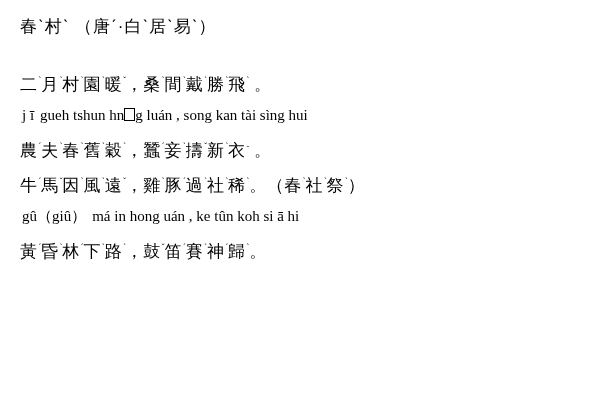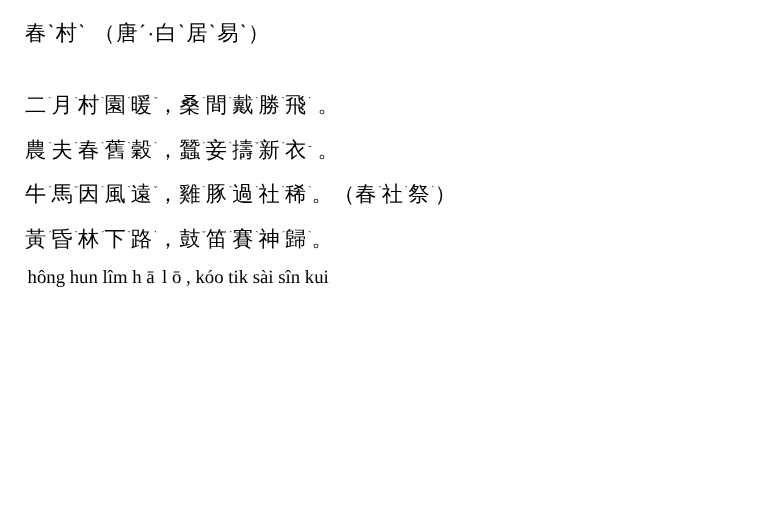--- a/index.html
+++ b/index.html
@@ -73,34 +73,35 @@
 
   <div class="title-line">
     <span>春</span><span class="ruby">ˋ</span><span>村</span><span class="ruby">ˋ</span>
     <span>（唐</span><span class="ruby">ˊ·</span><span>白</span><span class="ruby">ˋ</span><span>居</span><span class="ruby">ˋ</span><span>易</span><span class="ruby">ˋ</span><span>）</span>
   </div>
 
   <div class="verse-block">
     <div class="han-line">
       <span>二</span><span class="ruby">ˋ</span><span>月</span><span class="ruby">ˋ</span><span>村</span><span class="ruby">ˋ</span><span>園</span><span class="ruby">ˋ</span><span>暖</span><span class="ruby">ˇ</span><span>，</span><span>桑</span><span class="ruby">ˋ</span><span>間</span><span class="ruby">ˋ</span><span>戴</span><span class="ruby">ˋ</span><span>勝</span><span class="ruby">ˋ</span><span>飛</span><span class="ruby">ˋ</span><span> 。</span>
     </div>
+    <div class="rom-line">j ī<span class="sp"></span>gueh tshun hn<span class="box"></span>g luán , song kan tài sìng hui</div>
   </div>
 
   <div class="verse-block">
     <div class="han-line">
       <span>農</span><span class="ruby">ˊ</span><span>夫</span><span class="ruby">ˋ</span><span>春</span><span class="ruby">ˋ</span><span>舊</span><span class="ruby">ˋ</span><span>穀</span><span class="ruby">ˋ</span><span>，</span><span>蠶</span><span class="ruby">ˊ</span><span>妾</span><span class="ruby">ˋ</span><span>擣</span><span class="ruby">ˇ</span><span>新</span><span class="ruby">ˋ</span><span>衣</span><span class="ruby">-</span><span> 。</span>
     </div>
   </div>
 
   <div class="verse-block">
     <div class="han-line">
       <span>牛</span><span class="ruby">ˊ</span><span>馬</span><span class="ruby">ˇ</span><span>因</span><span class="ruby">ˋ</span><span>風</span><span class="ruby">ˋ</span><span>遠</span><span class="ruby">ˇ</span><span>，</span><span>雞</span><span class="ruby">ˋ</span><span>豚</span><span class="ruby">ˊ</span><span>過</span><span class="ruby">ˋ</span><span>社</span><span class="ruby">ˋ</span><span>稀</span><span class="ruby">ˋ</span><span>。（</span><span>春</span><span class="ruby">ˋ</span><span>社</span><span class="ruby">ˋ</span><span>祭</span><span class="ruby">ˋ</span><span>）</span>
     </div>
+    <div class="rom-line">gû（giû）<span class="sp"></span>má  in hong uán , ke tûn koh si ā   hi</div>
   </div>
 
   <div class="verse-block">
     <div class="han-line">
       <span>黃</span><span class="ruby">ˊ</span><span>昏</span><span class="ruby">ˋ</span><span>林</span><span class="ruby">ˊ</span><span>下</span><span class="ruby">ˋ</span><span>路</span><span class="ruby">ˋ</span><span>，</span><span>鼓</span><span class="ruby">ˇ</span><span>笛</span><span class="ruby">ˊ</span><span>賽</span><span class="ruby">ˋ</span><span>神</span><span class="ruby">ˊ</span><span>歸</span><span class="ruby">ˋ</span><span>。</span>
     </div>
-    <div class="rom-line">hông hun lîm h ā<span class="sp"></span>l ō , kóo tik sài sîn kui</div>
   </div>
 
 </div>
 
 </body></html>

